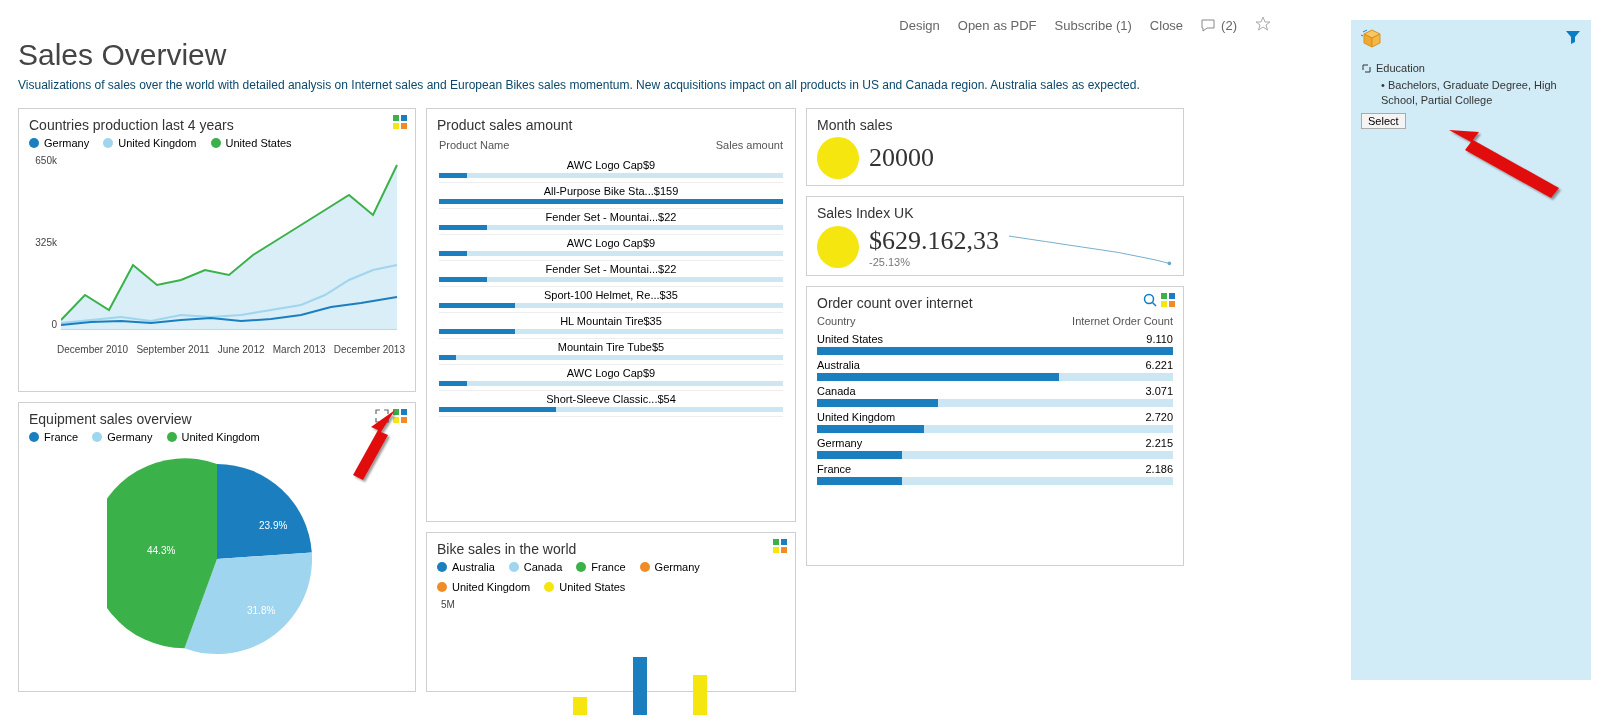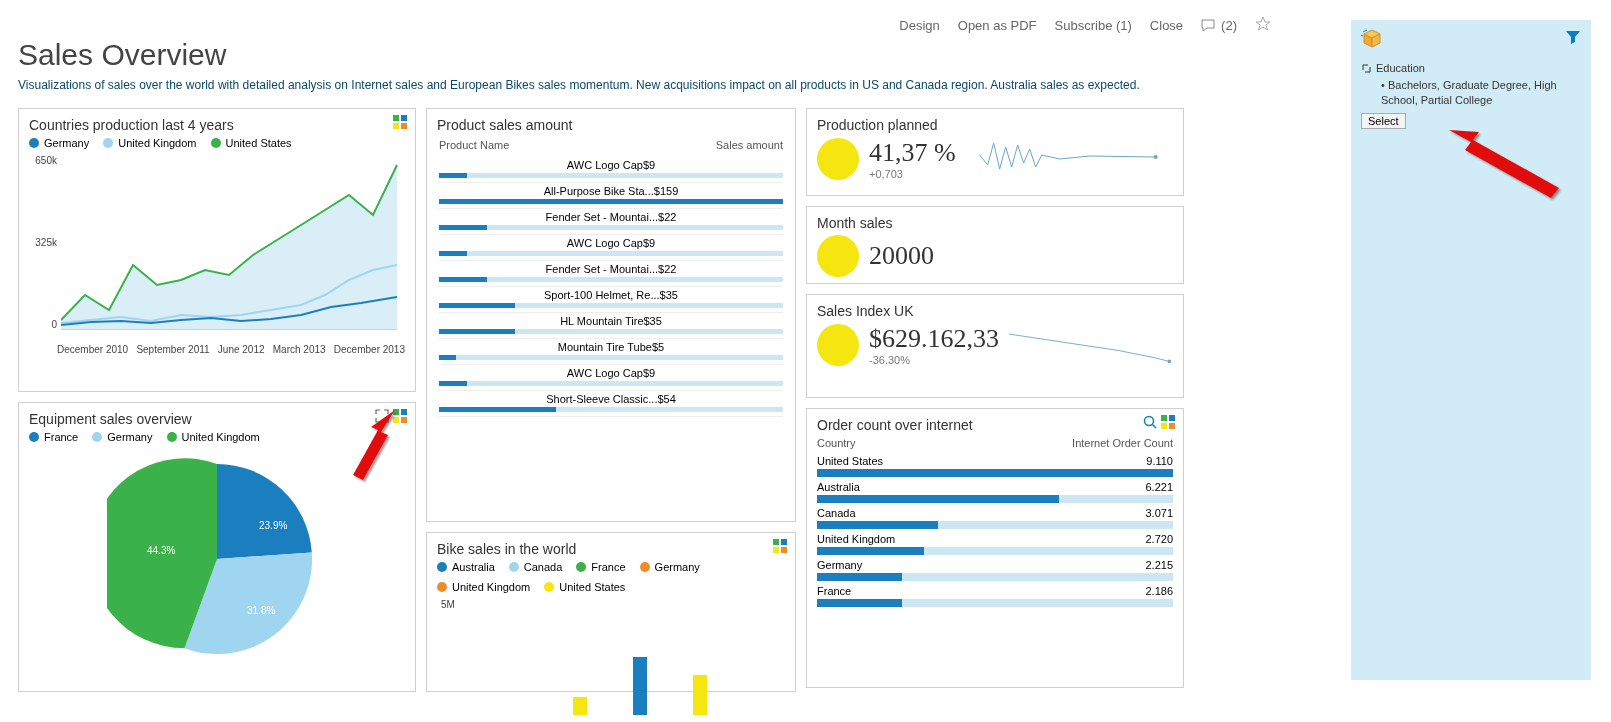--- a/index.html
+++ b/index.html
@@ -372,52 +372,38 @@
           <div class="bar bar-blue" style="height:58px"></div>
           <div style="width:10px"></div>
           <div class="bar bar-yellow" style="height:40px"></div>
         </div>
       </div>
     </div>
   </div>
 
   <div class="col">
 
-    <div class="widget" style="height:88px">
-      <div class="widget-title">Production planned</div>
-      <div class="kpi">
-        <div class="kpi-dot"></div>
-        <div class="kpi-text">
-          <div class="big">41,37 %</div>
-          <div class="small">+0,703</div>
-        </div>
-        <svg class="spark" viewBox="0 0 180 44">
-          <path d="M0,18 L8,28 L14,6 L20,32 L26,10 L32,30 L38,8 L44,26 L50,12 L56,30 L62,18 L80,22 L110,19 L176,20" fill="none" stroke="#6aa6c9" stroke-width="1"></path>
-          <circle cx="176" cy="20" r="2" fill="#6aa6c9"></circle>
-        </svg>
-      </div>
-    </div>
 
     <div class="widget" style="height:78px">
       <div class="widget-title">Month sales</div>
       <div class="kpi">
         <div class="kpi-dot"></div>
         <div class="kpi-text">
           <div class="big">20000</div>
         </div>
       </div>
     </div>
 
-    <div class="widget" style="height:104px">
+    <div class="widget" style="height:80px">
       <div class="widget-title">Sales Index UK</div>
       <div class="kpi">
         <div class="kpi-dot"></div>
         <div class="kpi-text">
           <div class="big">$629.162,33</div>
-          <div class="small">-36.30%</div>
+          <div class="small">-25.13%</div>
         </div>
         <svg class="spark" viewBox="0 0 180 44">
           <path d="M0,10 L40,16 L80,22 L120,28 L160,36 L176,40" fill="none" stroke="#6aa6c9" stroke-width="1"></path>
           <circle cx="176" cy="40" r="2" fill="#6aa6c9"></circle>
         </svg>
       </div>
     </div>
 
     <div class="widget" style="height:280px">
       <div class="widget-title">Order count over internet</div>

